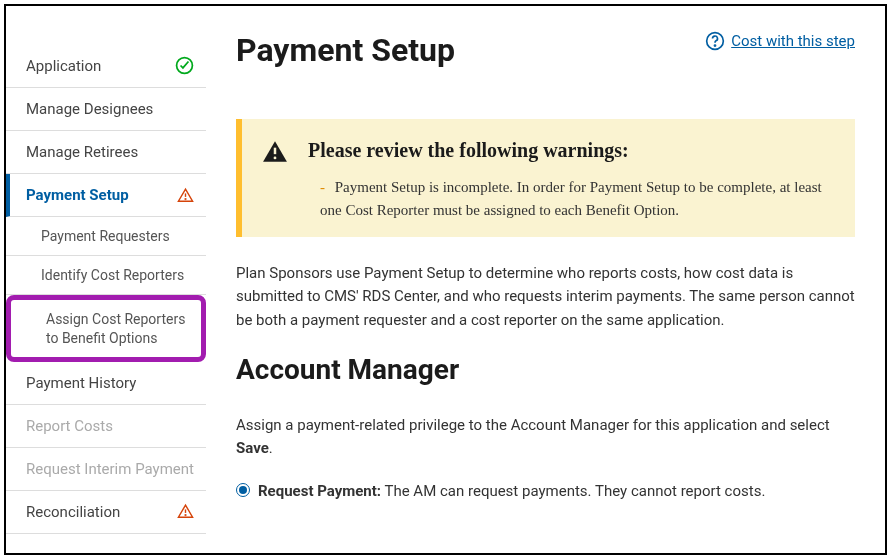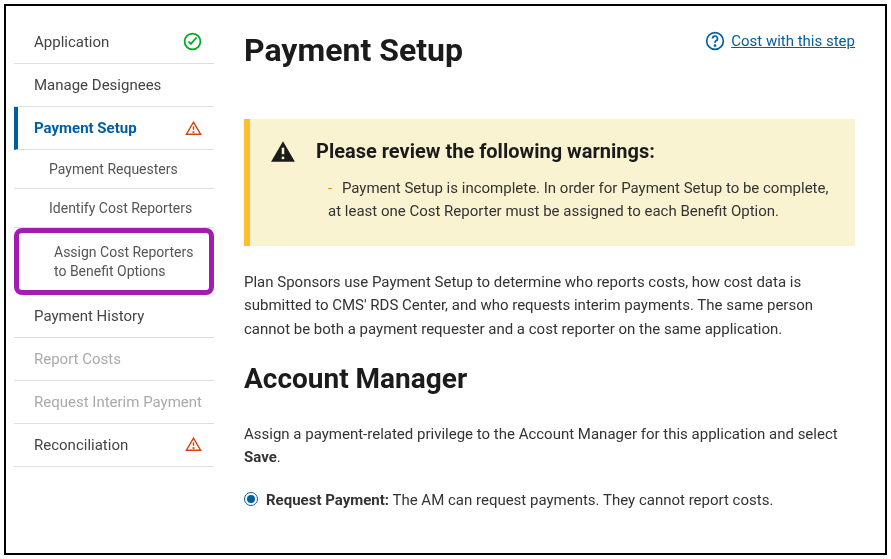--- a/index.html
+++ b/index.html
@@ -14,22 +14,21 @@
     }
     .outer-border {
       border: 2px solid #000;
       width: 883px;
       height: 551px;
       overflow: hidden;
       display: flex;
     }
     .sidebar {
       width: 200px;
-      padding: 14px 0 0 0;
-      margin-left: 8px;
+      padding: 38px 0 0 0;
     }
     .nav-item {
       display: flex;
       align-items: center;
       justify-content: space-between;
       padding: 12px 12px 12px 20px;
       border-bottom: 1px solid #ddd;
       font-size: 15px;
       color: #444;
       cursor: pointer;
@@ -88,24 +87,25 @@
       font-size: 15px;
       cursor: pointer;
     }
     .help-icon {
       width: 20px;
       height: 20px;
     }
     .warning-box {
       background: #faf3d1;
       border-left: 6px solid #ffbe2e;
-      padding: 20px 20px 24px 20px;
+      padding: 20px 20px 16px 20px;
       margin-bottom: 25px;
       display: flex;
       gap: 20px;
+      font-family: Liberation Serif, serif;
     }
     .warning-triangle-icon {
       flex-shrink: 0;
     }
     .warning-content {
       flex: 1;
     }
     .warning-title {
       font-size: 20px;
       font-weight: 700;
@@ -192,20 +192,23 @@
   <nav class="sidebar">
     <div class="nav-item">
       <span>Application</span>
       <svg class="checkmark-circle" viewBox="0 0 24 24" fill="none" stroke="#00a91c" stroke-width="2.2">
         <circle cx="12" cy="12" r="10"></circle>
         <path d="M7 12 l3 3 l7-8"></path>
       </svg>
     </div>
     <div class="nav-item">
       <span>Manage Designees</span>
+    </div>
+    <div class="nav-item">
+      <span>Manage Retirees</span>
     </div>
     <div class="nav-item active">
       <span>Payment Setup</span>
       <svg class="warning-triangle-small" viewBox="0 0 24 24" fill="none" stroke="#d54309" stroke-width="2">
         <path d="M12 3 L22 20 L2 20 Z"></path>
         <line x1="12" y1="9" x2="12" y2="14"></line>
         <circle cx="12" cy="17" r="0.6" fill="#d54309"></circle>
       </svg>
     </div>
     <div class="nav-subitem">

